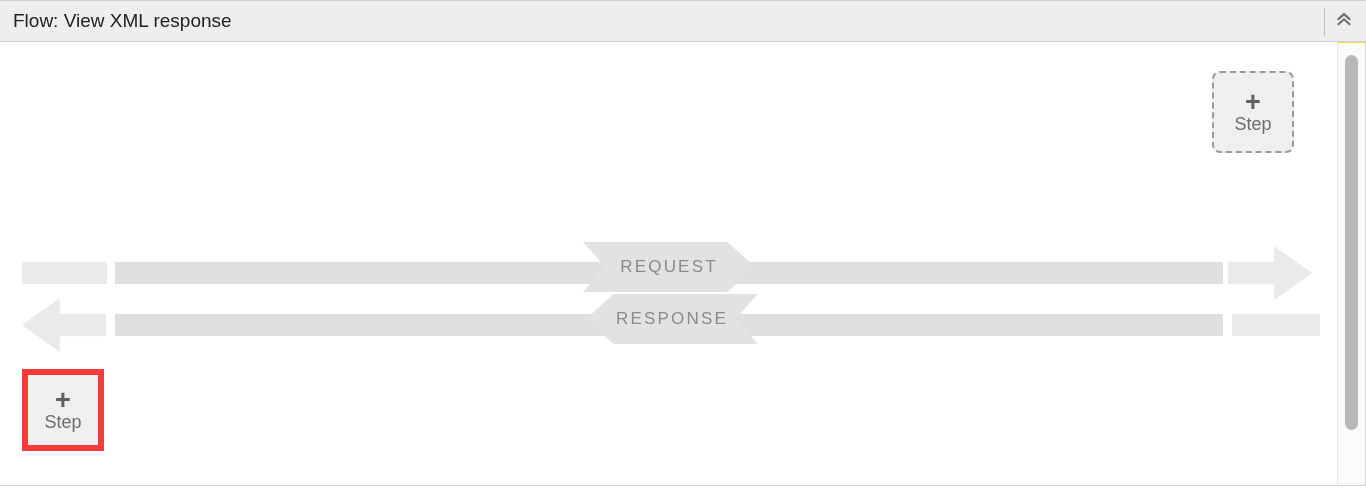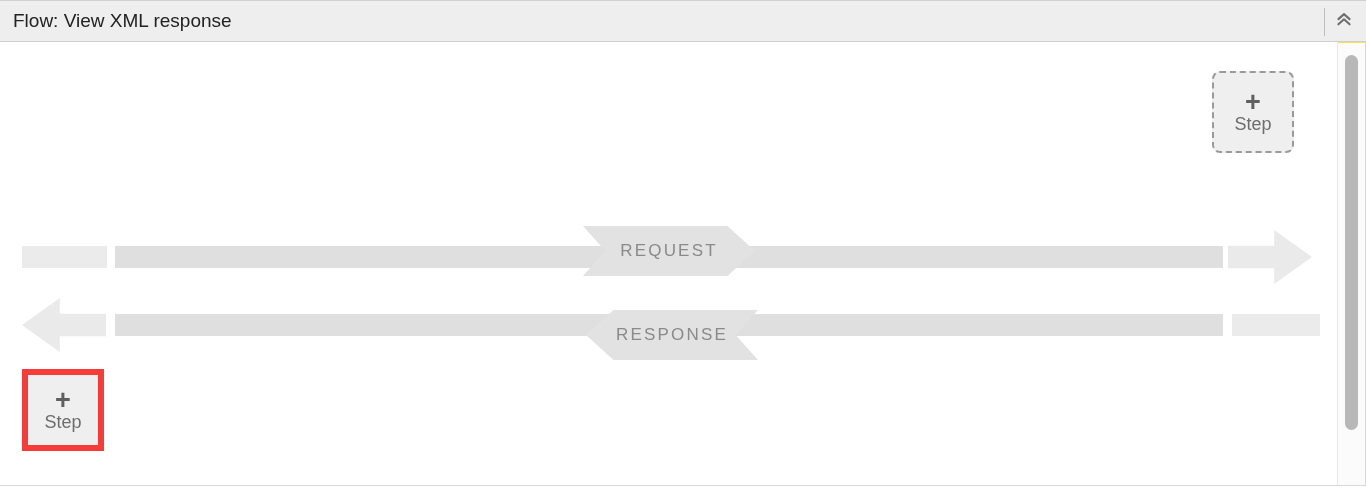--- a/index.html
+++ b/index.html
@@ -103,21 +103,21 @@
     border-radius: 8px;
   }
   #step-add-bottom-left {
     left: 22px;
     top: 327px;
     border: 6px solid #f73b38;
   }
 
   
   .flow-row { position: absolute; left: 0; width: 1338px; height: 70px; }
-  #request-row  { top: 180px; padding-left: 16px; }
+  #request-row  { top: 196px; padding-left: 16px; }
   #response-row { top: 248px; }
 
   .bar {
     position: absolute;
     top: 24px;
     height: 22px;
   }
   .bar-light { background: #ebebeb; }
   .bar-dark  { background: #dfdfdf; }
 
@@ -137,21 +137,21 @@
     position: absolute;
     top: 4px;
     width: 172px;
     height: 50px;
     background: #e2e2e2;
     display: flex;
     align-items: center;
     justify-content: center;
   }
   .banner-right { clip-path: polygon(0 0, 84% 0, 100% 50%, 84% 100%, 0 100%, 13% 50%); }
-  .banner-left  { clip-path: polygon(16% 0, 100% 0, 87% 50%, 100% 100%, 16% 100%, 0 50%); margin-top: 16px; }
+  .banner-left  { clip-path: polygon(16% 0, 100% 0, 87% 50%, 100% 100%, 16% 100%, 0 50%); }
   .banner-text {
     font-size: 17px;
     color: #8a8a8a;
     letter-spacing: 2.2px;
     white-space: nowrap;
   }
 
   
   #flow-scrollbar {
     position: absolute;

